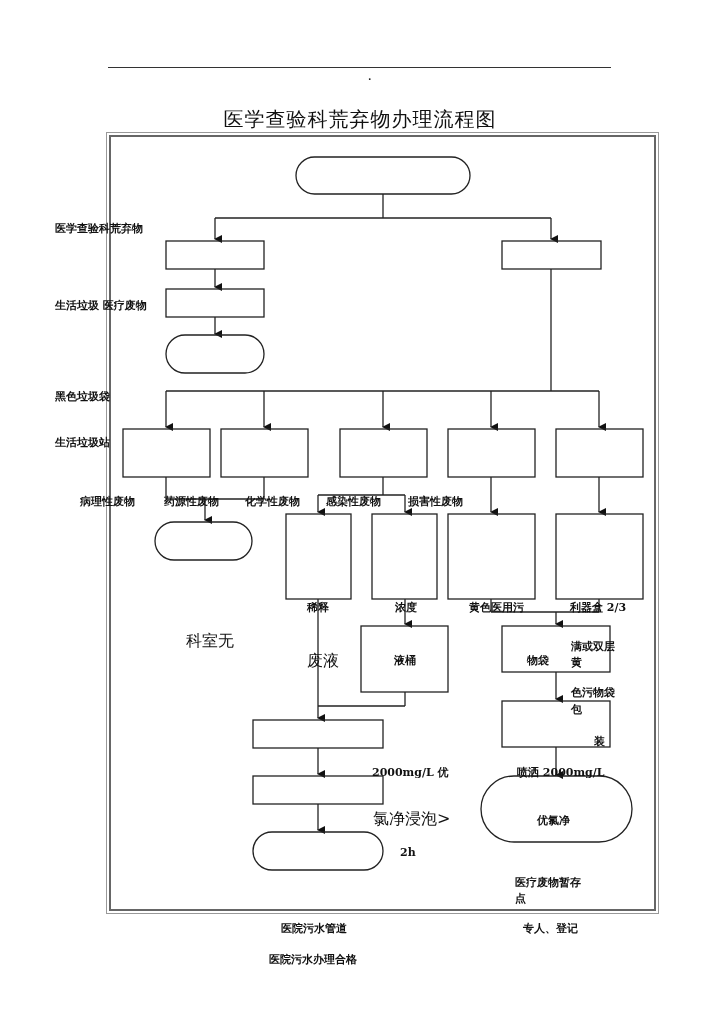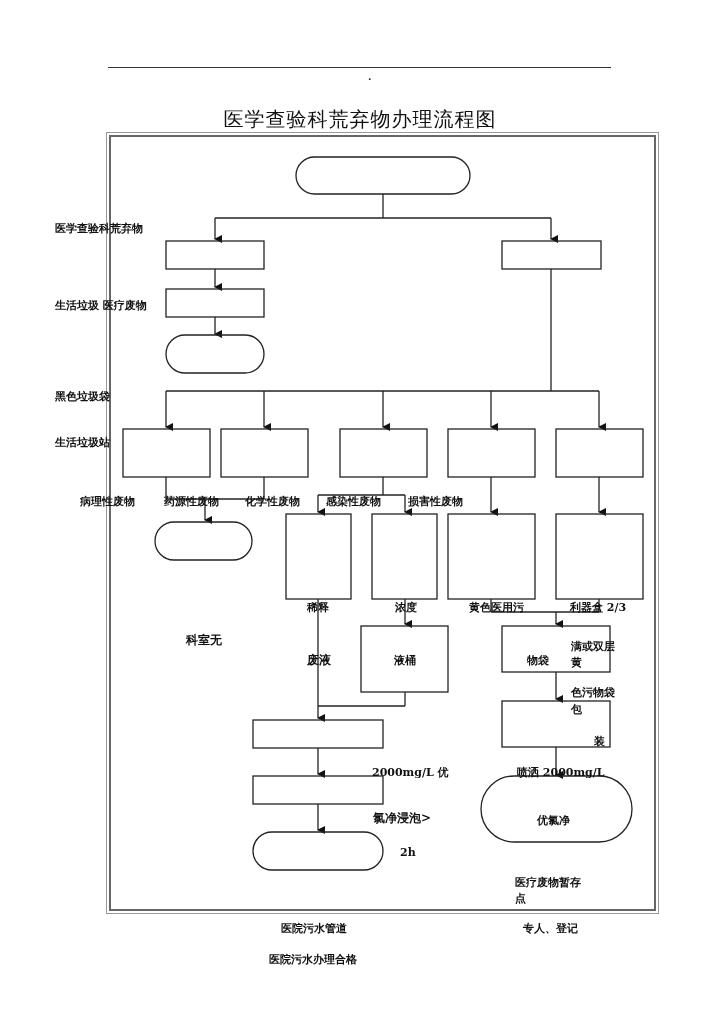--- a/index.html
+++ b/index.html
@@ -6,21 +6,21 @@
   body { width: 720px; height: 1018px; position: relative; overflow: hidden;
          font-family: "DejaVu Serif", "Liberation Serif", serif; color: #111; }
   .hr-top { position: absolute; left: 108px; top: 67px; width: 503px; height: 1px; background: #333; }
   .dot { position: absolute; left: 368px; top: 71px; font-size: 10px; font-weight: bold; }
   .title { position: absolute; left: 0; width: 720px; top: 106px; text-align: center;
            font-size: 20px; letter-spacing: 1px; }
   .frame { position: absolute; left: 109px; top: 135px; width: 543px; height: 772px;
            border: 2px solid #666; outline: 1px solid #999; outline-offset: 2px; }
   svg.flow { position: absolute; left: 0; top: 0; }
   .lbl { position: absolute; font-size: 11px; font-weight: bold; white-space: nowrap; line-height: 13px; text-align: center; }
-  .lbl-plain { position: absolute; font-size: 12px; white-space: nowrap; line-height: 13px; font-weight: bold; }
+  .lbl-plain { position: absolute; font-size: 16px; white-space: nowrap; line-height: 13px; }
 </style>
 </head>
 <body>
 
 <div class="hr-top"></div>
 <div class="dot">.</div>
 <div class="title">医学查验科荒弃物办理流程图</div>
 <div class="frame"></div>
 
 <svg class="flow" width="720" height="1018">

